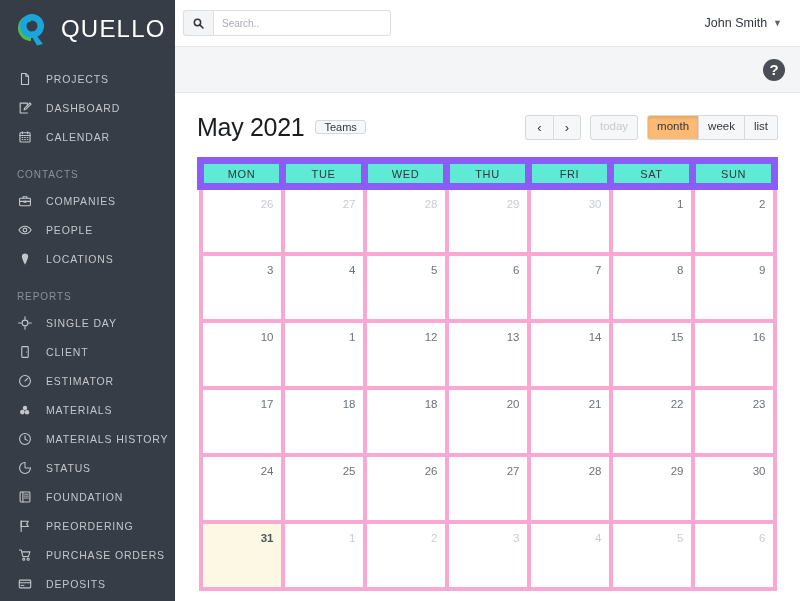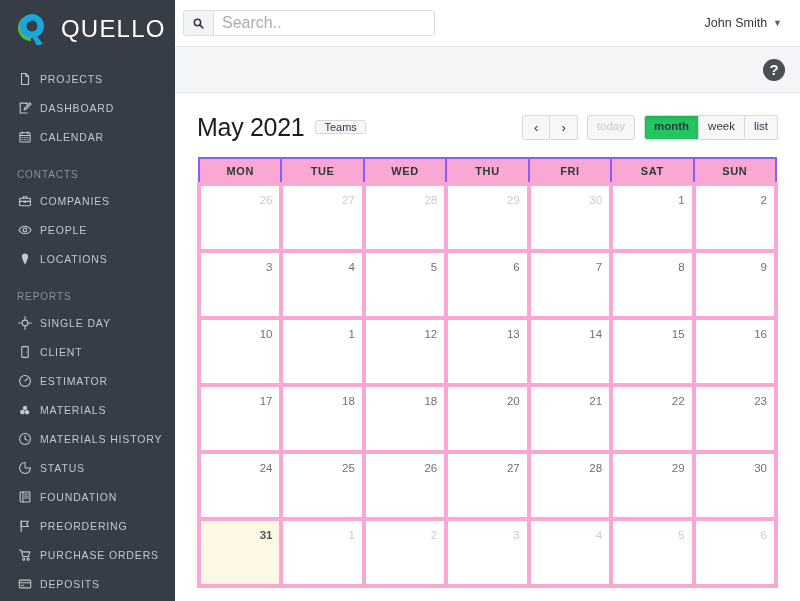--- a/index.html
+++ b/index.html
@@ -36,21 +36,21 @@
     color: #8b9099;
     font-size: 10px;
     letter-spacing: .9px;
     padding: 12px 0 6px 17px;
     text-transform: uppercase;
   }
   .nav-item {
     display: flex; align-items: center;
     height: 29px;
     padding-left: 17px;
-    gap: 8px;
+    gap: 14px;
     cursor: pointer;
   }
   .nav-ico {
     width: 15px; height: 15px; flex: 0 0 15px;
     display: flex; align-items: center; justify-content: center;
     color: #c3c7cd;
   }
   .nav-ico svg { width: 14px; height: 14px; display: block; }
   .nav-label {
     color: #c3c7cd;
@@ -77,25 +77,25 @@
     background: #f3f4f6;
     border: 1px solid #dcdee2;
     border-right: none;
     border-radius: 3px 0 0 3px;
     display: flex; align-items: center; justify-content: center;
     cursor: pointer;
     color: #31363d;
   }
   .search-btn svg { width: 11px; height: 11px; display: block; }
   .search-input {
-    width: 222px; height: 26px;
+    width: 178px; height: 26px;
     border: 1px solid #dcdee2;
     border-radius: 0 3px 3px 0;
     font-family: "Liberation Sans", sans-serif;
-    font-size: 16px;
+    font-size: 10px;
     color: #31363d;
     padding: 0 8px;
     outline: none;
     background: #fff;
   }
   .search-input::placeholder { color: #a9adb4; }
   .topbar-spacer { flex: 1 1 auto; }
   .user-menu {
     display: flex; align-items: center; gap: 6px;
     cursor: pointer;
@@ -167,38 +167,37 @@
     display: flex; align-items: center; justify-content: center;
     line-height: 1;
   }
   .btn-group .cal-btn + .cal-btn { border-left: none; }
   .btn-group .cal-btn:first-child { border-radius: 3px 0 0 3px; }
   .btn-group .cal-btn:last-child { border-radius: 0 3px 3px 0; }
   .btn-group .cal-btn:only-child { border-radius: 3px; }
   .cal-btn.nav-arrow { padding: 0 11px; font-size: 13px; }
   .cal-btn.is-disabled { color: #c7cace; cursor: default; }
   .cal-btn.is-active {
-    background: #22c55e;
+    background: #fdba74;
     color: #33373d;
     box-shadow: inset 0 2px 3px rgba(0,0,0,.10);
-    font-weight: bold;
   }
 
   
   .cal-table {
     width: 100%;
     border: 1px solid #e4e6e9;
     border-collapse: collapse;
     table-layout: fixed;
   }
   .cal-table th {
-    background: #f9a8d4;
-    border: 2px solid #8b5cf6;
+    background: #5eead4;
+    border: 7px solid #8b5cf6;
     font-size: 11px;
-    font-weight: bold;
+    font-weight: normal;
     color: #31363d;
     letter-spacing: .6px;
     height: 26px;
     text-align: center;
     vertical-align: middle;
   }
   .cal-table td {
     border: 4px solid #f9a8d4;
     height: 67px;
     vertical-align: top;

